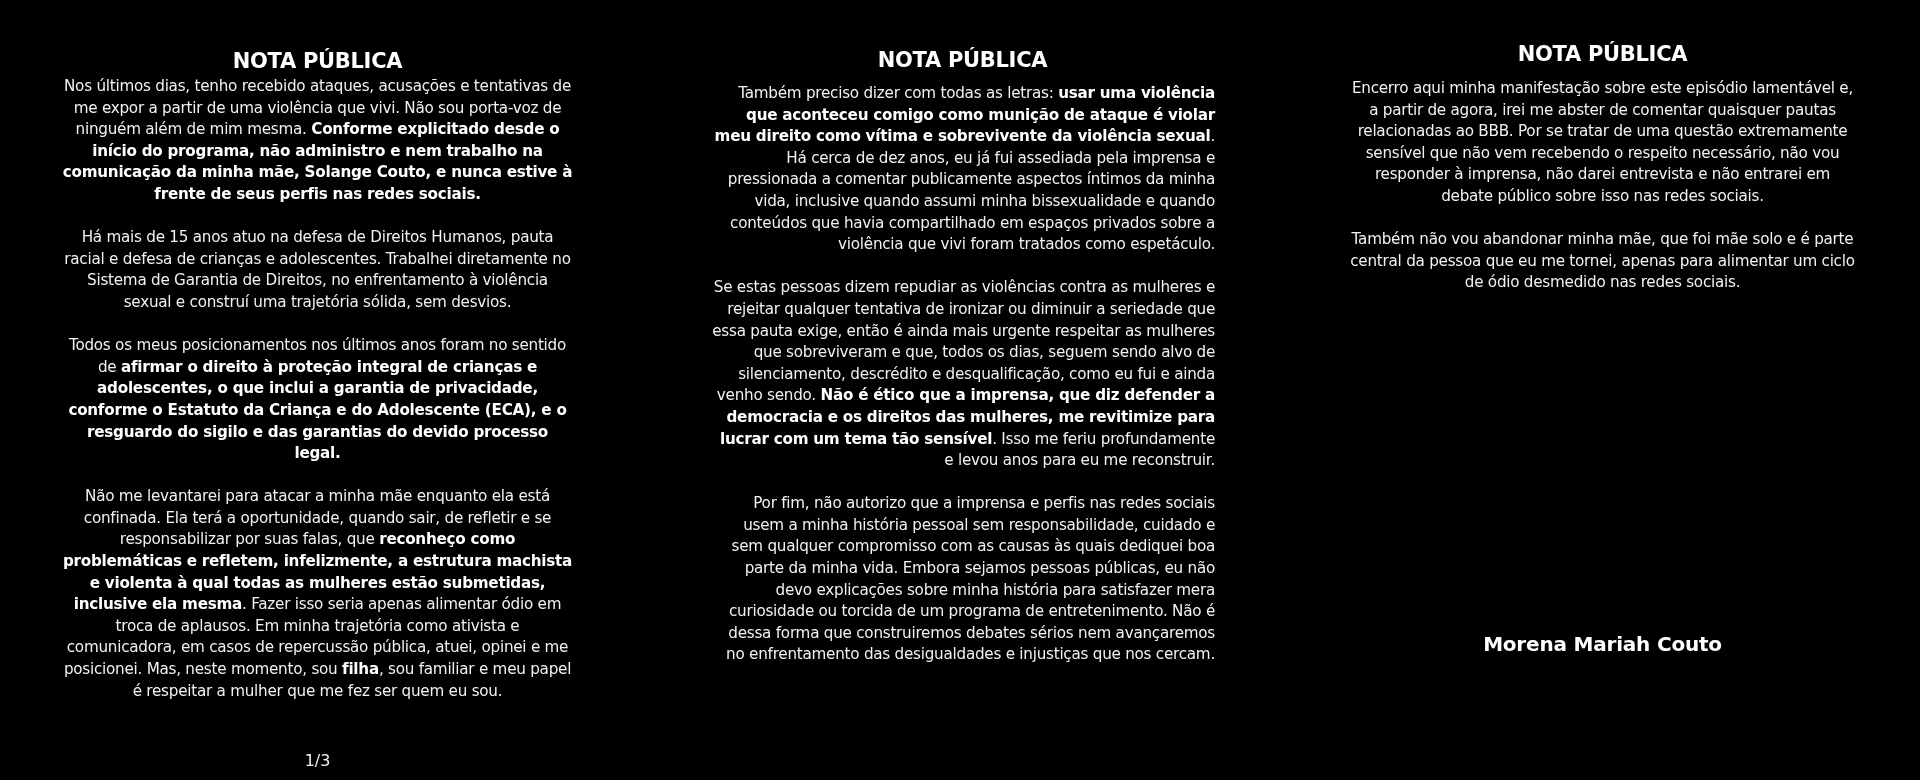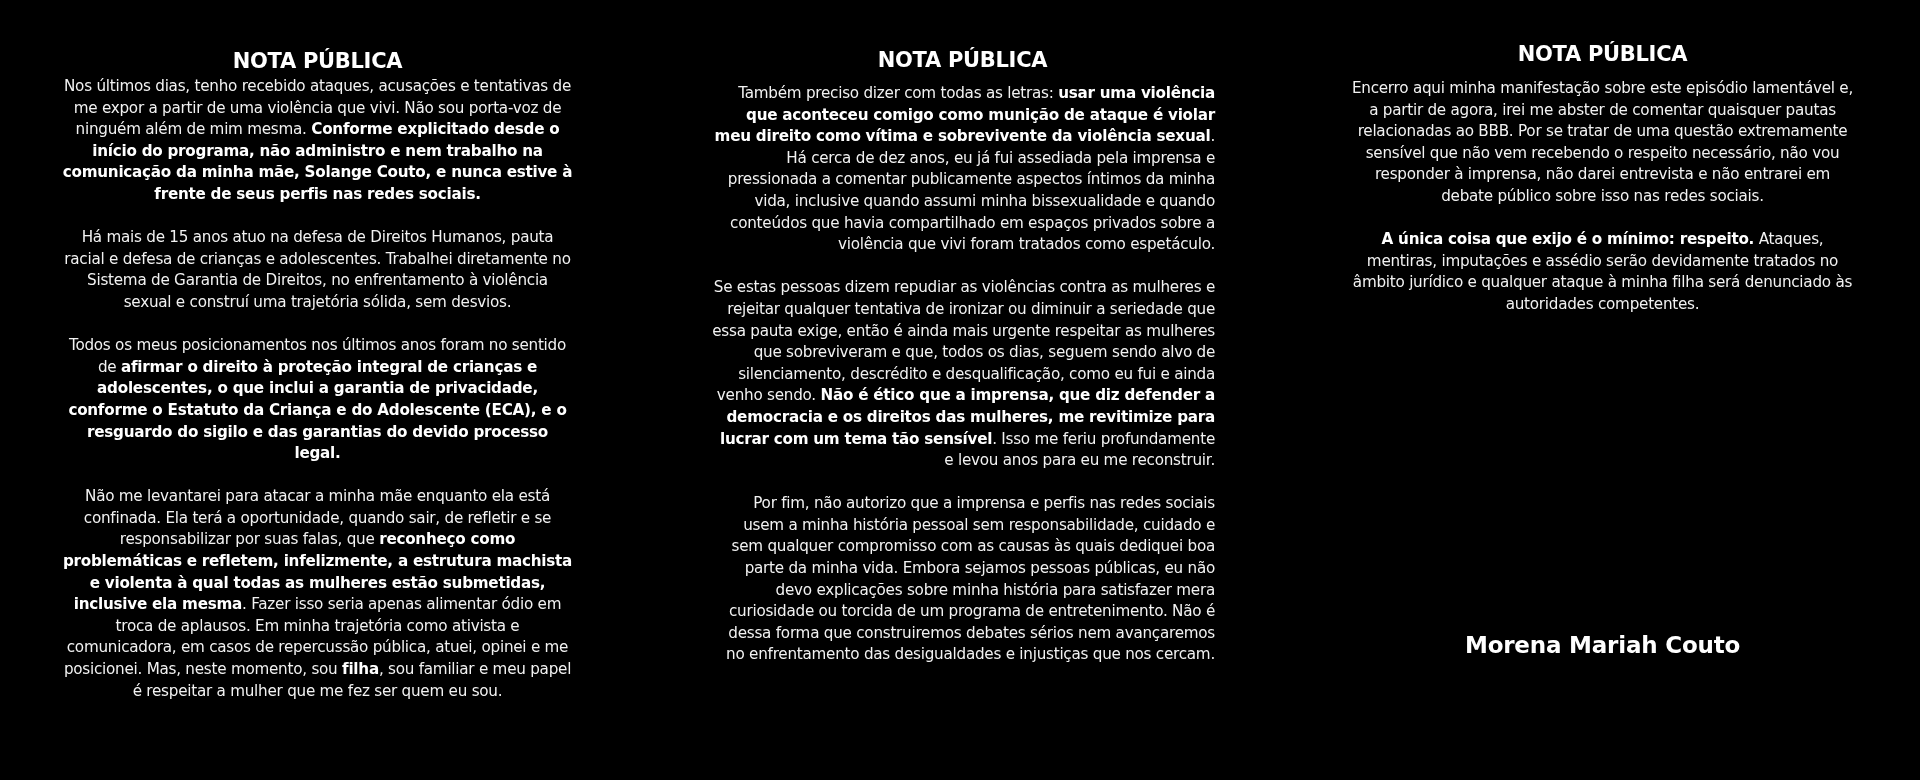--- a/index.html
+++ b/index.html
@@ -83,21 +83,21 @@
       font-size: 15.2px;
       color: #f2f2f2;
       letter-spacing: -0.2px;
     }
     .signature {
       position: absolute;
       top: 632px;
       left: 0;
       right: 0;
       text-align: center;
-      font-size: 23px;
+      font-size: 20px;
       font-weight: bold;
       color: #ffffff;
       letter-spacing: -0.2px;
     }
   </style>
 </head>
 <body>
 
 <section class="panel panel-1">
   <h1 class="title">NOTA PÚBLICA</h1>
@@ -108,20 +108,21 @@
     <p>
       <span>Há mais de 15 anos atuo na defesa de Direitos Humanos, pauta racial e defesa de crianças e adolescentes. Trabalhei diretamente no Sistema de Garantia de Direitos, no enfrentamento à violência sexual e construí uma trajetória sólida, sem desvios.</span>
     </p>
     <p>
       <span>Todos os meus posicionamentos nos últimos anos foram no sentido de </span><b>afirmar o direito à proteção integral de crianças e adolescentes, o que inclui a garantia de privacidade, conforme o Estatuto da Criança e do Adolescente (ECA), e o resguardo do sigilo e das garantias do devido processo legal.</b>
     </p>
     <p>
       <span>Não me levantarei para atacar a minha mãe enquanto ela está confinada. Ela terá a oportunidade, quando sair, de refletir e se responsabilizar por suas falas, que </span><b>reconheço como problemáticas e refletem, infelizmente, a estrutura machista e violenta à qual todas as mulheres estão submetidas, inclusive ela mesma</b><span>. Fazer isso seria apenas alimentar ódio em troca de aplausos. Em minha trajetória como ativista e comunicadora, em casos de repercussão pública, atuei, opinei e me posicionei. Mas, neste momento, sou </span><b>filha</b><span>, sou familiar e meu papel é respeitar a mulher que me fez ser quem eu sou.</span>
     </p>
   </div>
+  <div class="page-number">1/3</div>
 </section>
 
 <section class="panel panel-2">
   <h1 class="title">NOTA PÚBLICA</h1>
   <div class="body-text">
     <p>
       <span>Também preciso dizer com todas as letras: </span><b>usar uma violência que aconteceu comigo como munição de ataque é violar meu direito como vítima e sobrevivente da violência sexual</b><span>. Há cerca de dez anos, eu já fui assediada pela imprensa e pressionada a comentar publicamente aspectos íntimos da minha vida, inclusive quando assumi minha bissexualidade e quando conteúdos que havia compartilhado em espaços privados sobre a violência que vivi foram tratados como espetáculo.</span>
     </p>
     <p>
       <span>Se estas pessoas dizem repudiar as violências contra as mulheres e rejeitar qualquer tentativa de ironizar ou diminuir a seriedade que essa pauta exige, então é ainda mais urgente respeitar as mulheres que sobreviveram e que, todos os dias, seguem sendo alvo de silenciamento, descrédito e desqualificação, como eu fui e ainda venho sendo. </span><b>Não é ético que a imprensa, que diz defender a democracia e os direitos das mulheres, me revitimize para lucrar com um tema tão sensível</b><span>. Isso me feriu profundamente e levou anos para eu me reconstruir.</span>
@@ -133,18 +134,18 @@
   <div class="page-number">2/3</div>
 </section>
 
 <section class="panel panel-3">
   <h1 class="title">NOTA PÚBLICA</h1>
   <div class="body-text">
     <p>
       <span>Encerro aqui minha manifestação sobre este episódio lamentável e, a partir de agora, irei me abster de comentar quaisquer pautas relacionadas ao BBB. Por se tratar de uma questão extremamente sensível que não vem recebendo o respeito necessário, não vou responder à imprensa, não darei entrevista e não entrarei em debate público sobre isso nas redes sociais.</span>
     </p>
     <p>
-      <b>A única coisa que exijo é o mínimo: respeito.</b><span> Ataques, mentiras, imputações e assédio serão devidamente tratados no âmbito jurídico e qualquer ataque à minha filha será denunciado às autoridades competentes.</span>
+      <span>Também não vou abandonar minha mãe, que foi mãe solo e é parte central da pessoa que eu me tornei, apenas para alimentar um ciclo de ódio desmedido nas redes sociais.</span>
     </p>
   </div>
   <div class="signature">Morena Mariah Couto</div>
   <div class="page-number">3/3</div>
 </section>
 
 </body></html>

